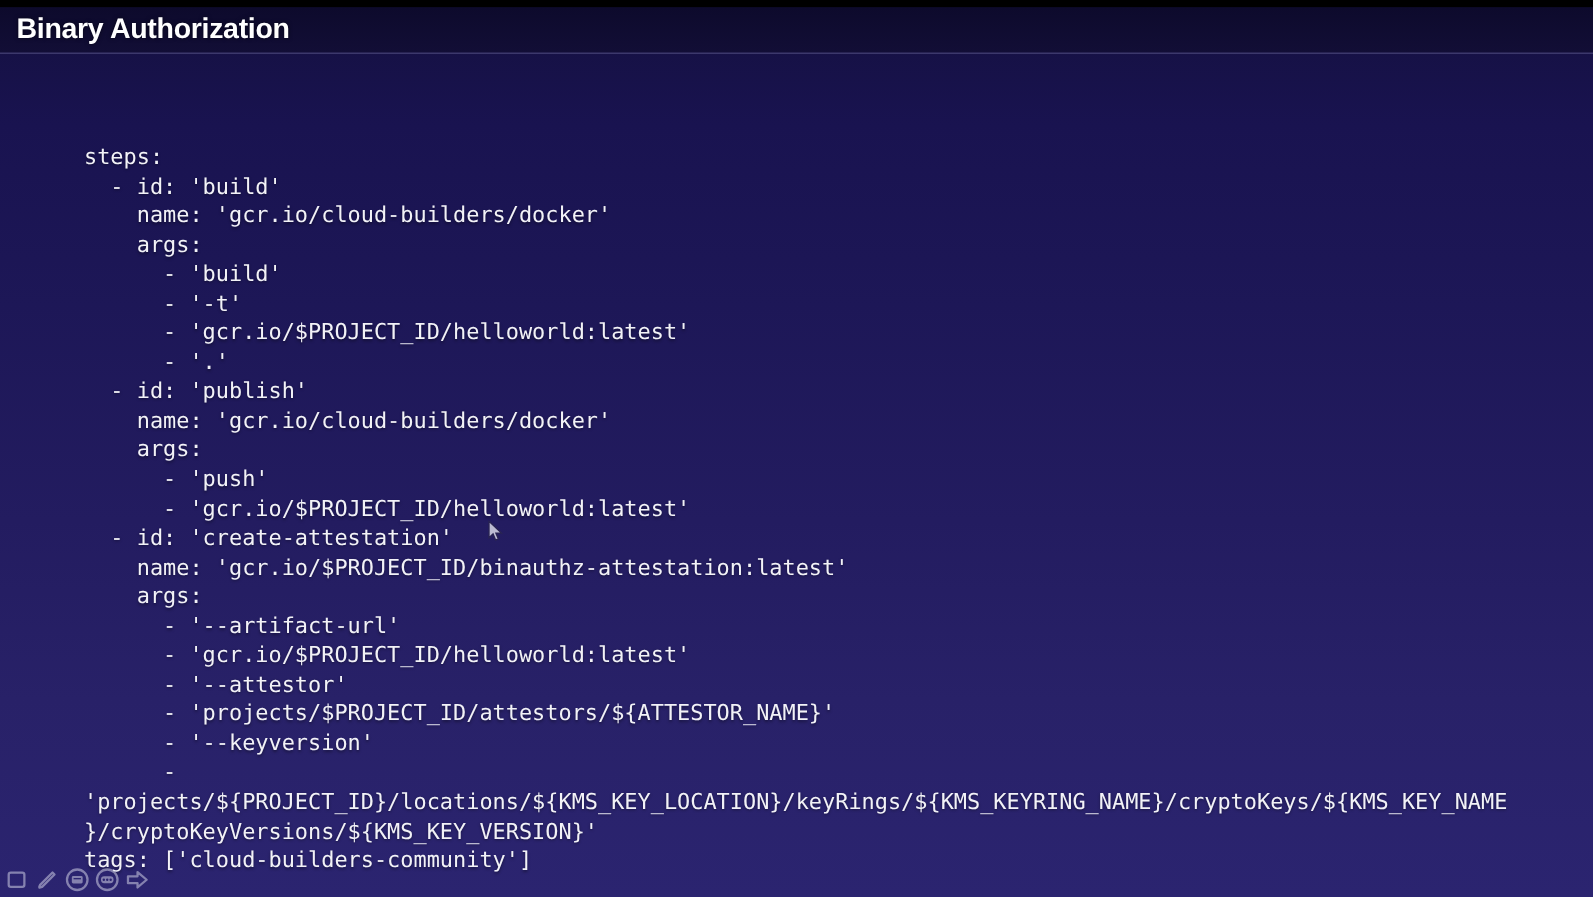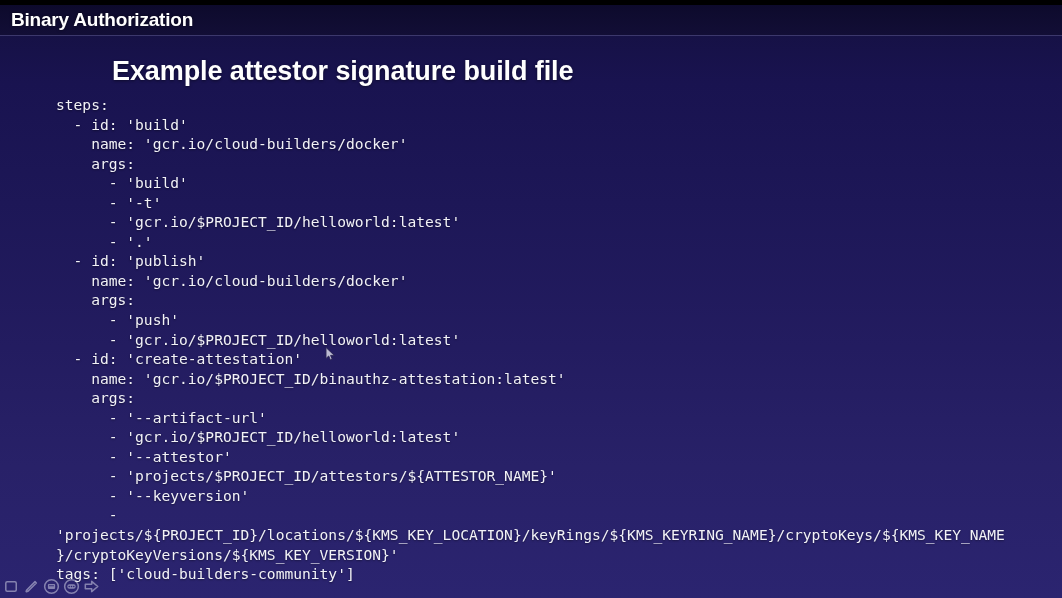--- a/index.html
+++ b/index.html
@@ -131,21 +131,20 @@
 
 <div id="slide">
 
   <div id="letterbox-top"></div>
 
   <div id="header-bar">
     <div id="header-title">Binary Authorization</div>
   </div>
   <div id="header-divider"></div>
 
-  <div id="slide-heading">Example attestor signature build file</div>
 
   <div id="code-block"><div class="code-line">steps:</div><div class="code-line">  - id: 'build'</div><div class="code-line">    name: 'gcr.io/cloud-builders/docker'</div><div class="code-line">    args:</div><div class="code-line">      - 'build'</div><div class="code-line">      - '-t'</div><div class="code-line">      - 'gcr.io/$PROJECT_ID/helloworld:latest'</div><div class="code-line">      - '.'</div><div class="code-line">  - id: 'publish'</div><div class="code-line">    name: 'gcr.io/cloud-builders/docker'</div><div class="code-line">    args:</div><div class="code-line">      - 'push'</div><div class="code-line">      - 'gcr.io/$PROJECT_ID/helloworld:latest'</div><div class="code-line">  - id: 'create-attestation'</div><div class="code-line">    name: 'gcr.io/$PROJECT_ID/binauthz-attestation:latest'</div><div class="code-line">    args:</div><div class="code-line">      - '--artifact-url'</div><div class="code-line">      - 'gcr.io/$PROJECT_ID/helloworld:latest'</div><div class="code-line">      - '--attestor'</div><div class="code-line">      - 'projects/$PROJECT_ID/attestors/${ATTESTOR_NAME}'</div><div class="code-line">      - '--keyversion'</div><div class="code-line">      -</div><div class="code-line">'projects/${PROJECT_ID}/locations/${KMS_KEY_LOCATION}/keyRings/${KMS_KEYRING_NAME}/cryptoKeys/${KMS_KEY_NAME</div><div class="code-line">}/cryptoKeyVersions/${KMS_KEY_VERSION}'</div><div class="code-line">tags: ['cloud-builders-community']</div></div>
 
   <svg id="mouse-cursor" viewBox="0 0 11 14">
     <path d="M1 0.5 L1 11.5 L3.7 9 L5.4 13 L7.2 12.2 L5.6 8.4 L9.3 8.4 Z" fill="#d7d7e6" stroke="#2a2550" stroke-width="0.9"></path>
   </svg>
 
   <div id="presenter-toolbar">
     <svg class="tool-icon" viewBox="0 0 20 20">
       <rect x="4" y="5" width="11" height="10" rx="1.5" fill="none" stroke="#cfcfe4" stroke-width="1.6"></rect>

